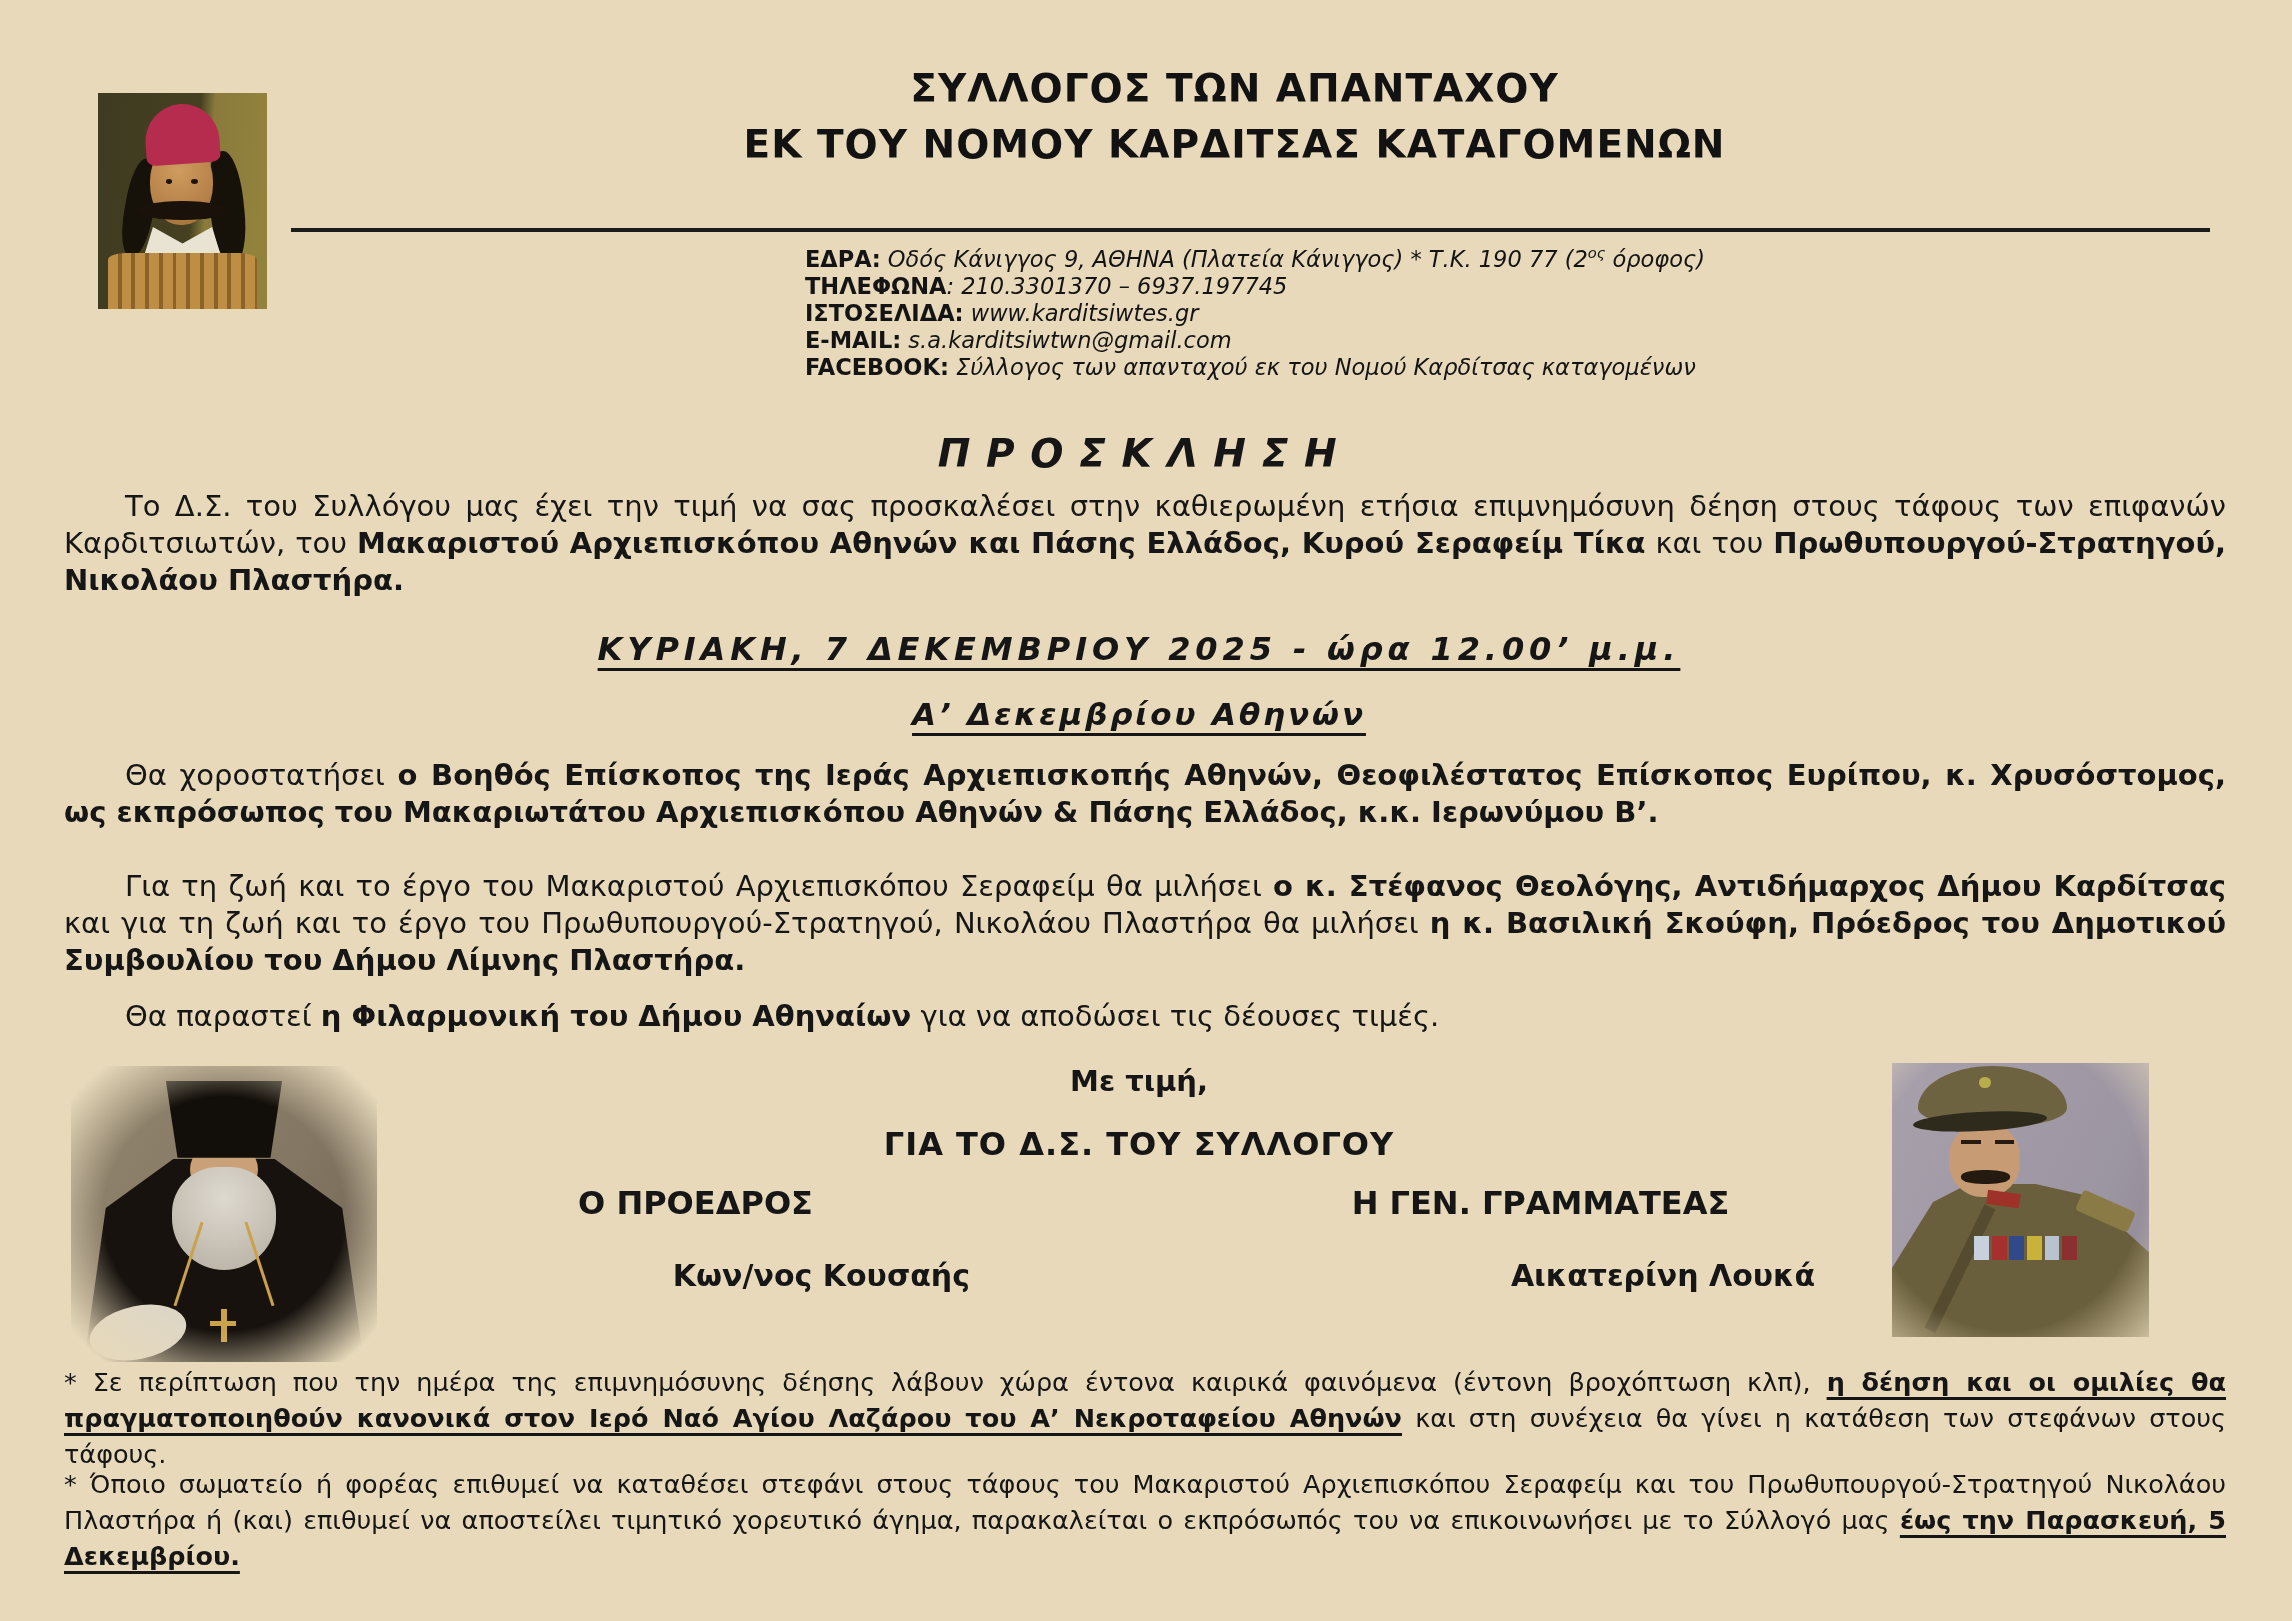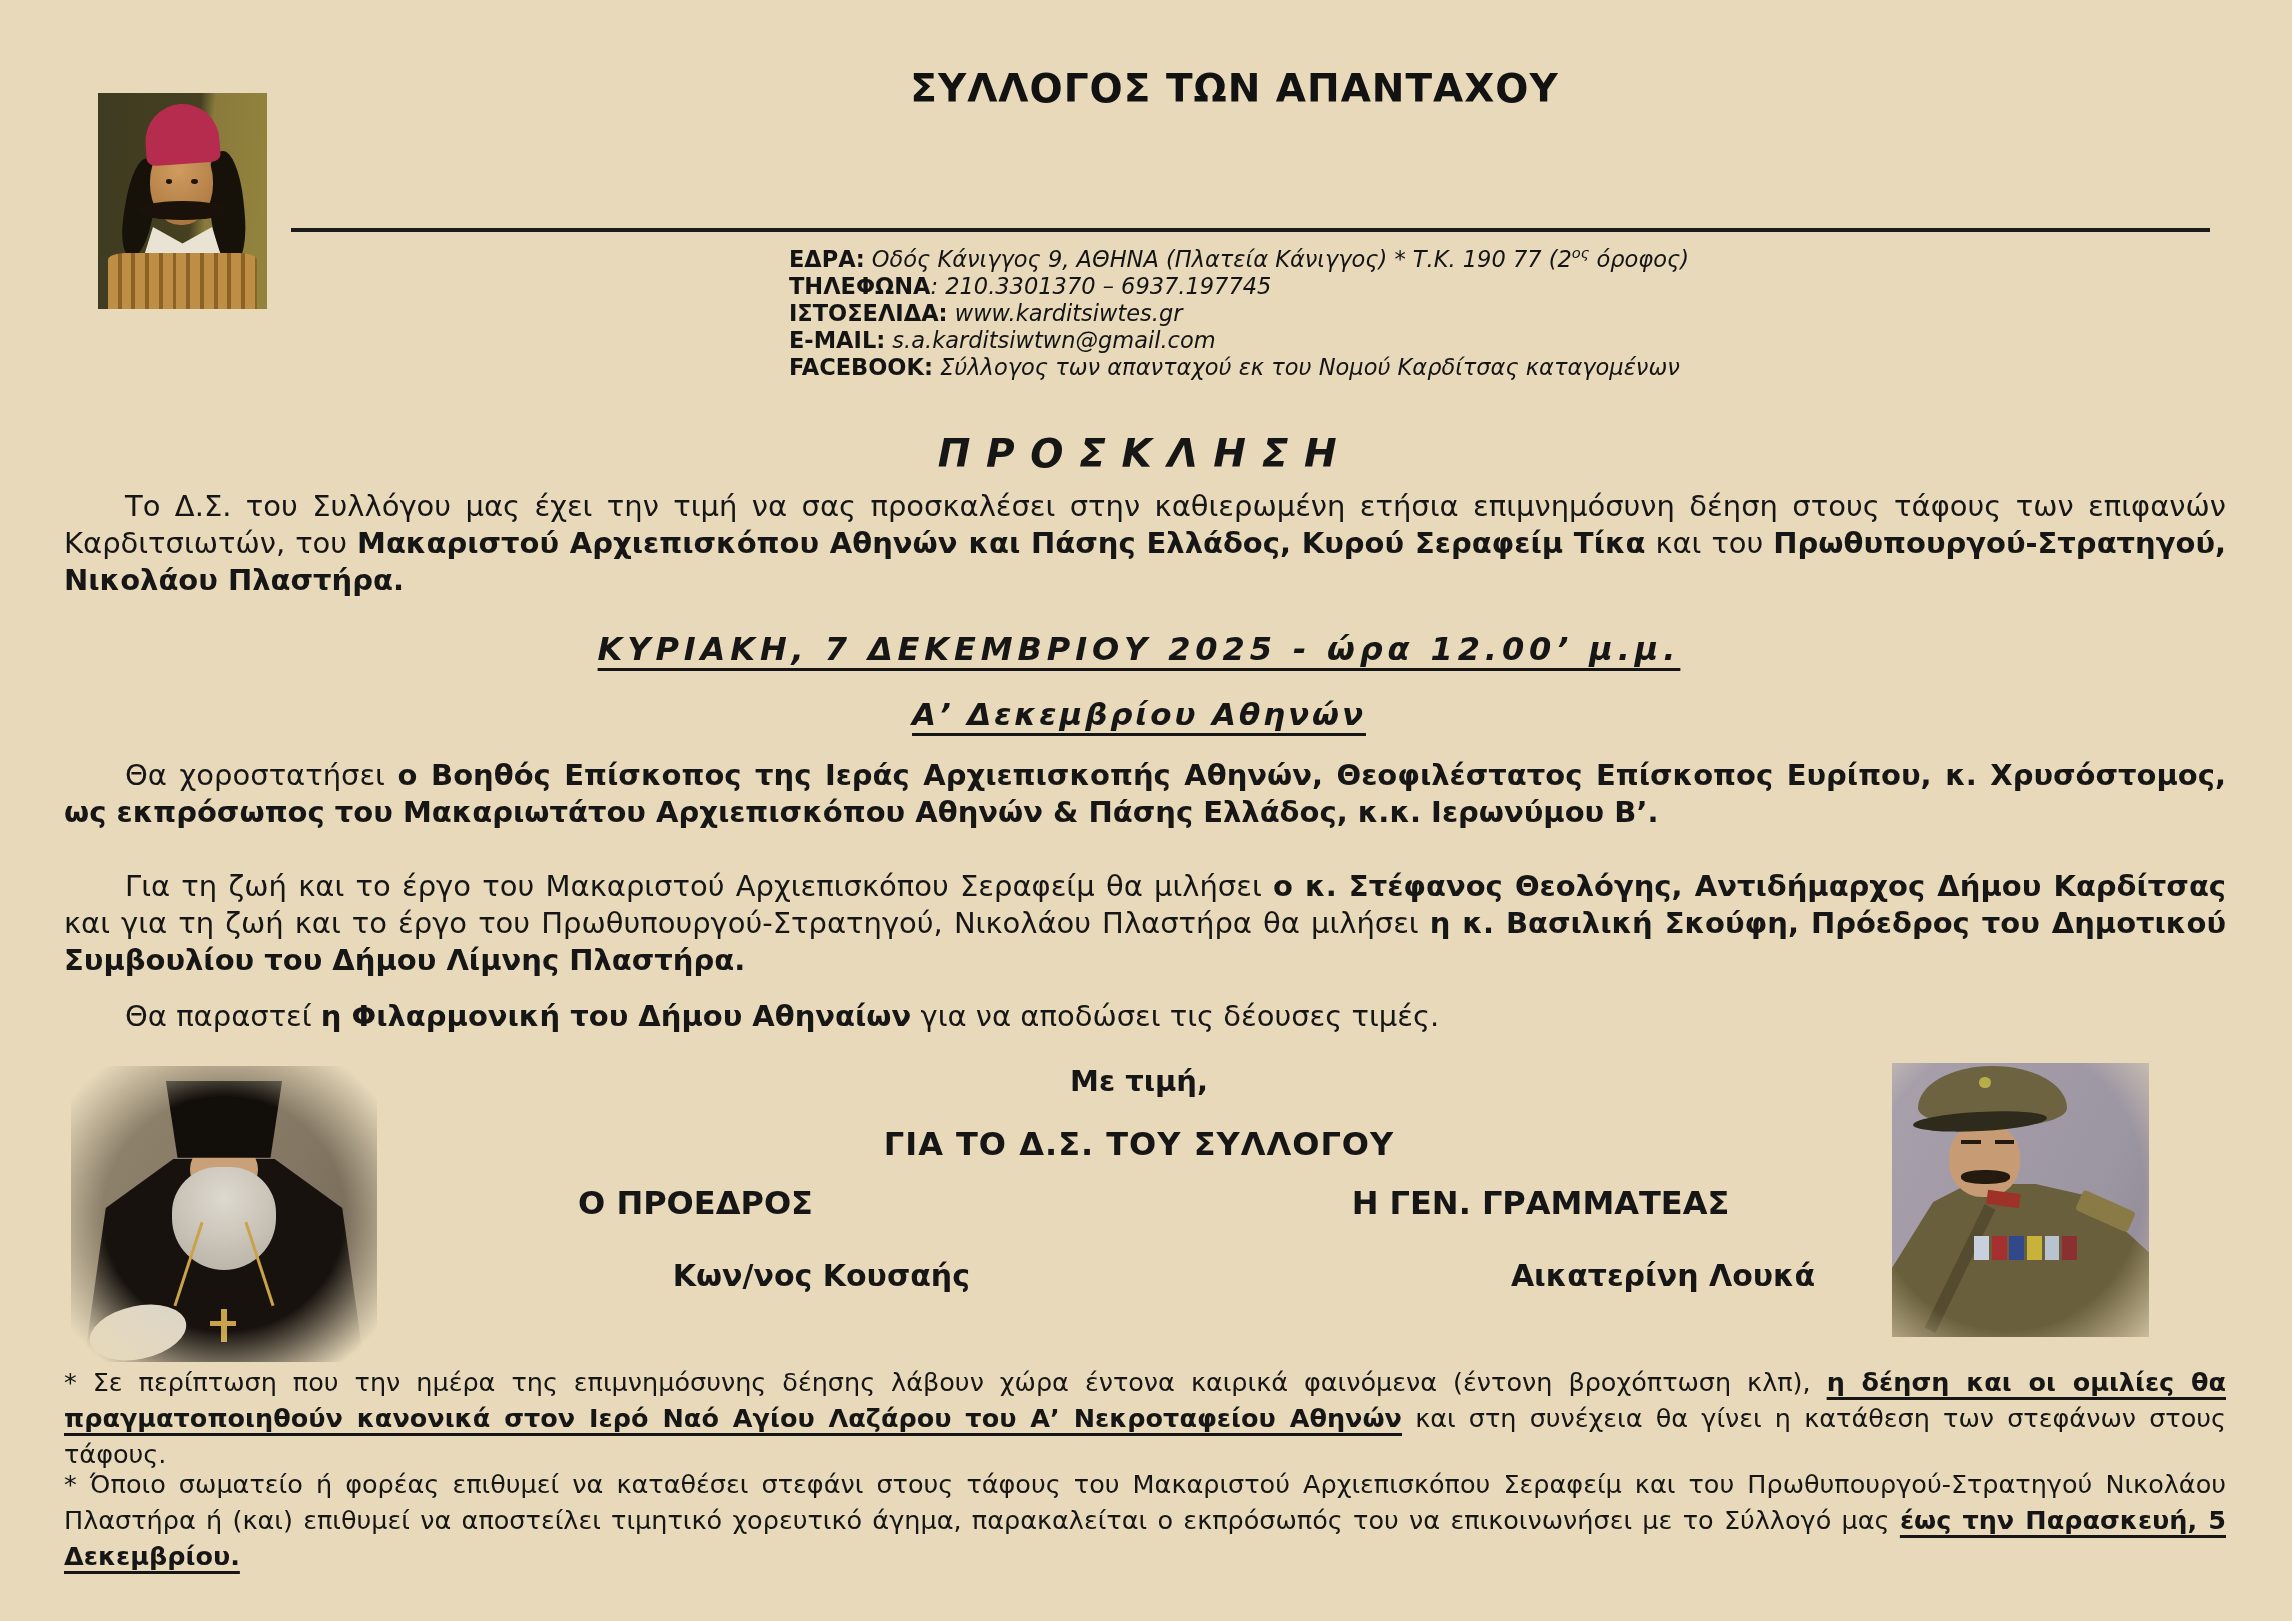--- a/index.html
+++ b/index.html
@@ -5,21 +5,21 @@
   html,body{margin:0;padding:0;}
   body{background:#b9b0a0;font-family:"DejaVu Sans","Liberation Sans",sans-serif;}
   #doc{position:relative;width:2293px;height:1621px;background:#e7d9ba;color:#161616;overflow:hidden;}
 
   
   .title-block{position:absolute;left:235px;right:59px;top:61px;text-align:center;
     font-weight:bold;font-size:39px;line-height:56px;letter-spacing:1px;color:#121212;}
   .head-rule{position:absolute;left:291px;top:228px;width:1919px;height:3.9px;background:#1c1c1c;}
   .contact-block{position:absolute;left:789px;top:239px;font-size:22.5px;line-height:27px;color:#141414;}
   .contact-line{white-space:nowrap;}
-  .clabel{font-weight:bold;}
+  .clabel{font-weight:bold;margin-left:16px;}
   .cvalue{font-style:italic;}
   .sup{vertical-align:super;font-size:14.7px;font-style:italic;}
 
   
   .heading{position:absolute;left:64px;right:67px;top:431px;text-align:center;
     font-weight:bold;font-style:italic;font-size:39px;letter-spacing:15.7px;}
   .para{position:absolute;left:64px;right:67px;text-align:justify;
     font-size:29px;line-height:37px;}
   .para.indent{text-indent:61px;}
   .b{font-weight:bold;}
@@ -116,20 +116,21 @@
     <div class="k-fez"></div>
     <div class="k-eye l"></div>
     <div class="k-eye r"></div>
     <div class="k-mst"></div>
     <div class="k-collar"></div>
     <div class="k-vest"></div>
   </div>
 
   <div class="title-block">
     <div>ΣΥΛΛΟΓΟΣ ΤΩΝ ΑΠΑΝΤΑΧΟΥ</div>
+    <div>ΕΚ ΤΟΥ ΝΟΜΟΥ ΚΑΡΔΙΤΣΑΣ ΚΑΤΑΓΟΜΕΝΩΝ</div>
   </div>
   <div class="head-rule"></div>
 
   <div class="contact-block">
     <div class="contact-line">
       <span class="clabel">ΕΔΡΑ:</span><span class="cvalue"> Οδός Κάνιγγος 9, ΑΘΗΝΑ (Πλατεία Κάνιγγος) * Τ.Κ. 190 77 (2</span><span class="sup">ος</span><span class="cvalue"> όροφος)</span>
     </div>
     <div class="contact-line">
       <span class="clabel">ΤΗΛΕΦΩΝΑ</span><span class="cvalue">: </span><span class="cvalue">210.3301370 – 6937.197745</span>
     </div>

